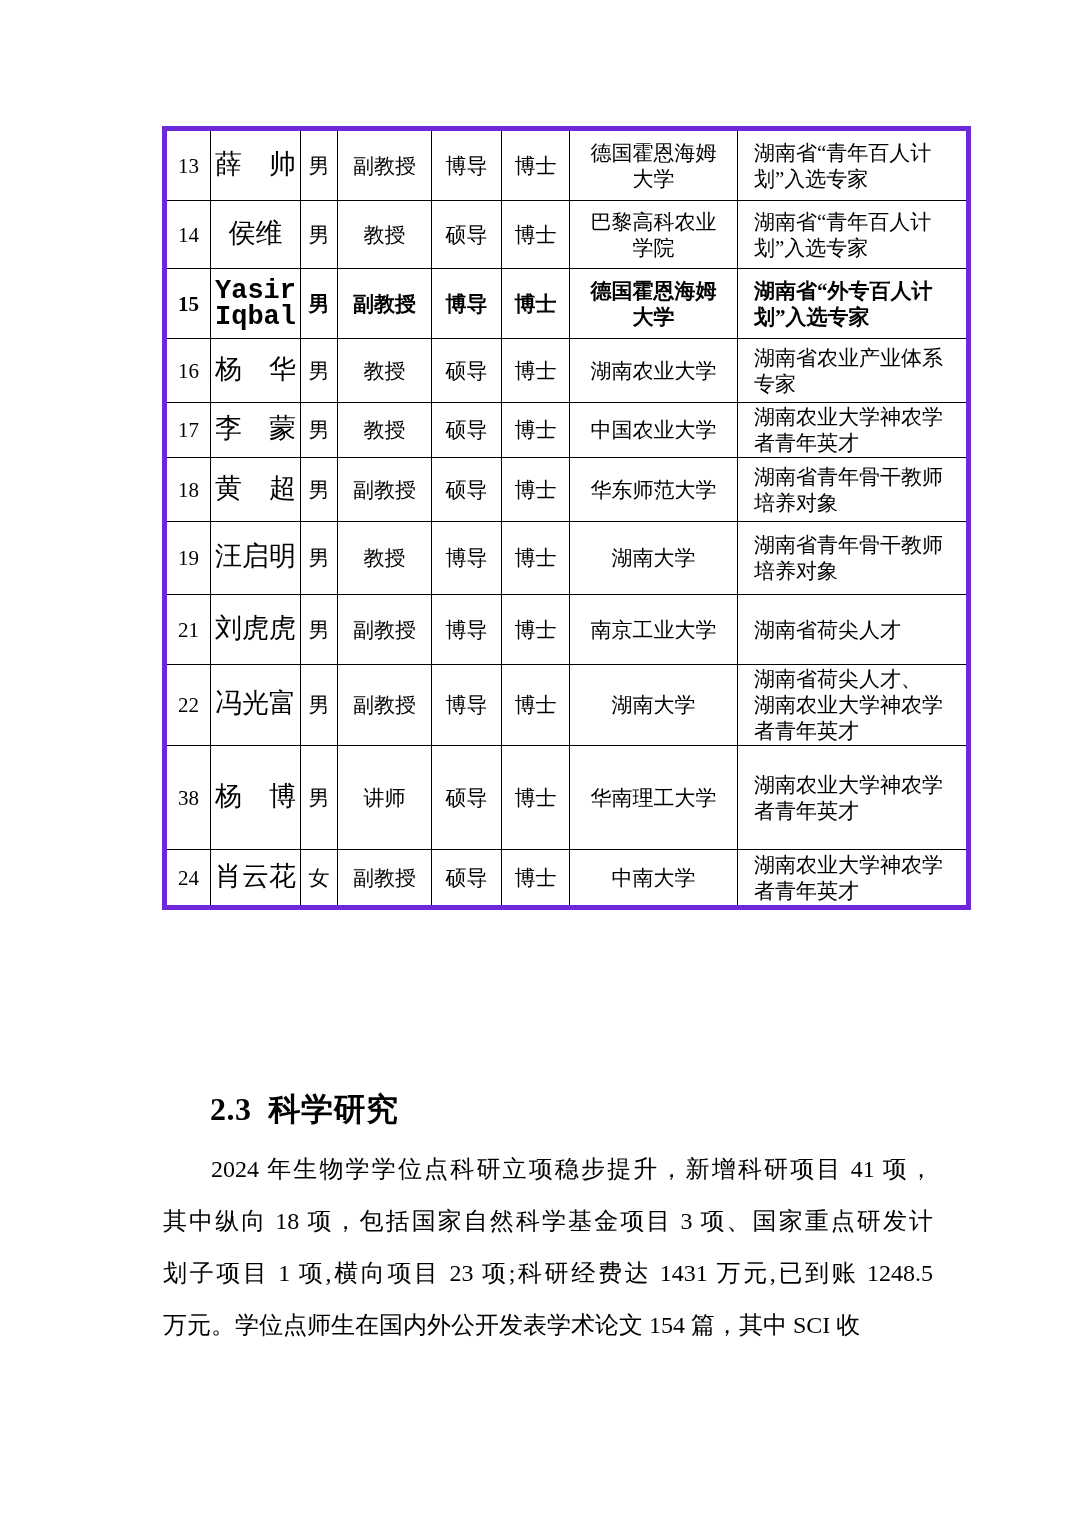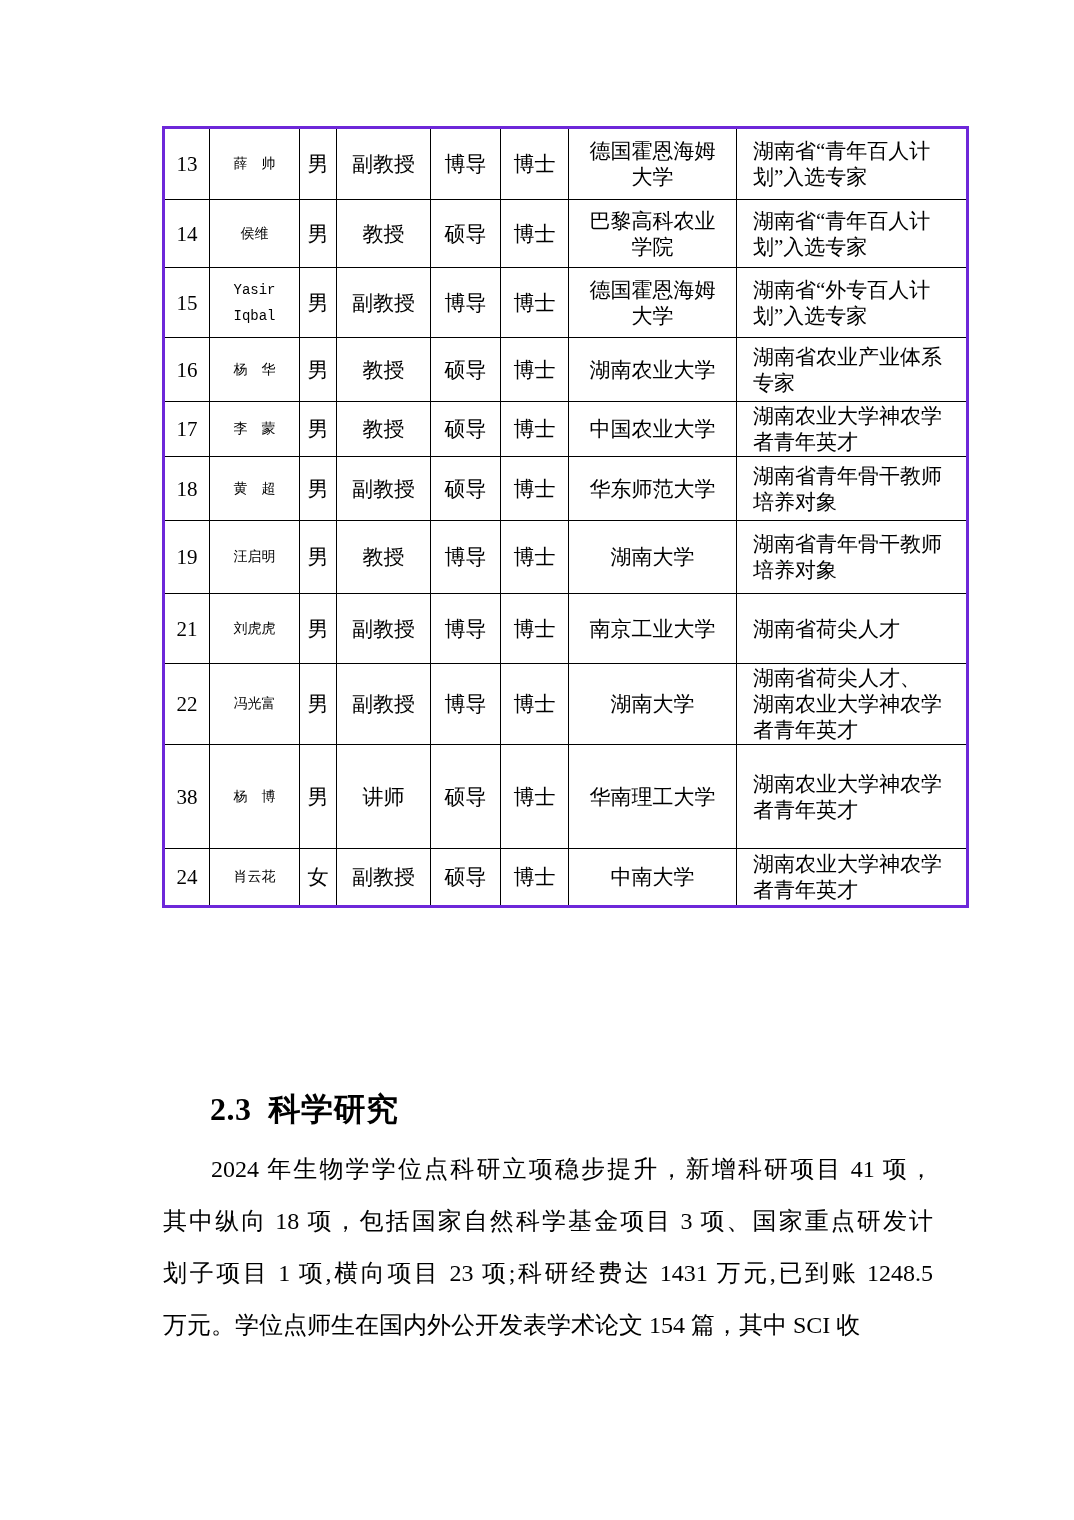--- a/index.html
+++ b/index.html
@@ -18,45 +18,45 @@
   }
 
   
   table.faculty-table {
     position: absolute;
     left: 162px;
     top: 126px;
     width: 804px;
     border-collapse: collapse;
     table-layout: fixed;
-    border: 3px solid #6d28d9;
+    border: 5px solid #6d28d9;
   }
   .faculty-table td {
     border: 1px solid #000000;
     text-align: center;
     vertical-align: middle;
     font-size: 21px;
     line-height: 26px;
     padding: 1px 4px;
     white-space: pre-line;
     overflow: hidden;
   }
   .faculty-table td.c-honors {
     text-align: left;
     padding-left: 16px;
     padding-right: 4px;
   }
   .faculty-table td.c-name {
     font-family: "Liberation Mono", "DejaVu Sans Mono", "Liberation Serif", serif;
-    font-size: 14px;
+    font-size: 27px;
   }
   
   .faculty-table tbody tr:nth-child(1)  { height: 72px; }
   .faculty-table tbody tr:nth-child(2)  { height: 68px; }
-  .faculty-table tbody tr:nth-child(3)  { height: 70px; }
+  .faculty-table tbody tr:nth-child(3)  { height: 70px; font-weight: bold; }
   .faculty-table tbody tr:nth-child(4)  { height: 64px; }
   .faculty-table tbody tr:nth-child(5)  { height: 53px; }
   .faculty-table tbody tr:nth-child(6)  { height: 64px; }
   .faculty-table tbody tr:nth-child(7)  { height: 73px; }
   .faculty-table tbody tr:nth-child(8)  { height: 70px; }
   .faculty-table tbody tr:nth-child(9)  { height: 53px; }
   .faculty-table tbody tr:nth-child(10) { height: 104px; }
   .faculty-table tbody tr:nth-child(11) { height: 58px; }
   .faculty-table tbody tr:nth-child(12) { height: 62px; }
   .faculty-table tbody tr:nth-child(13) { height: 58px; }

